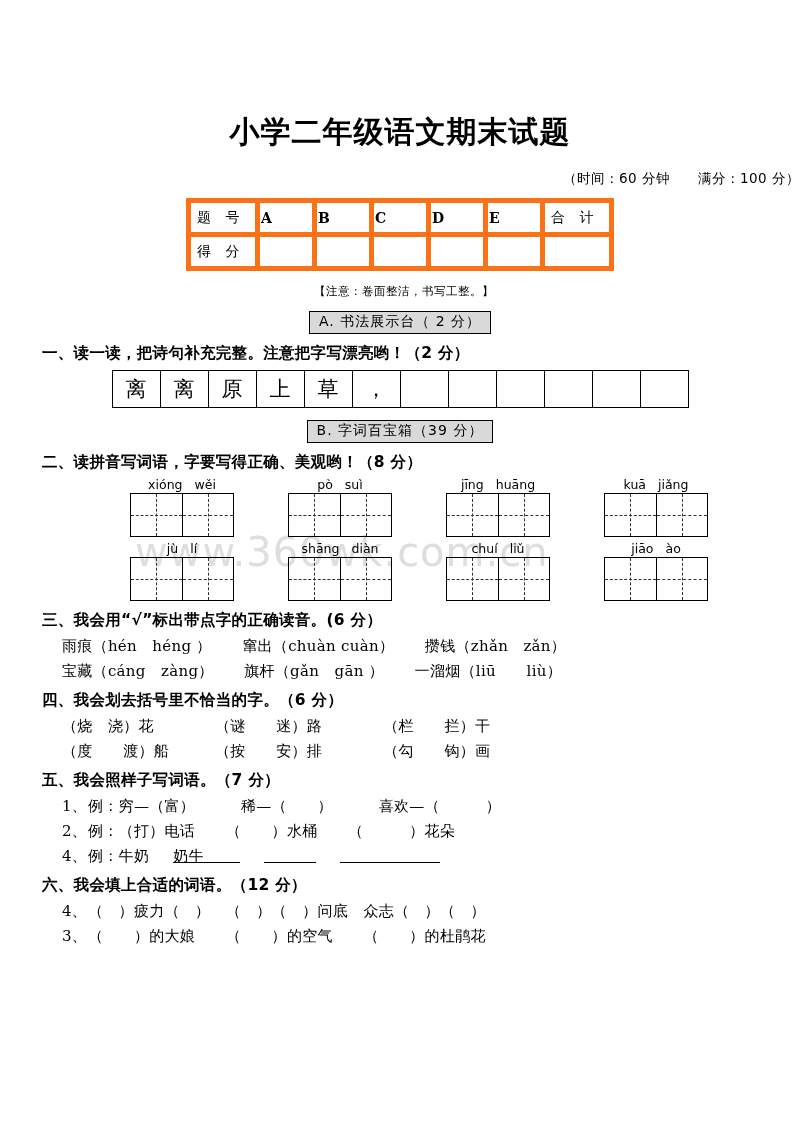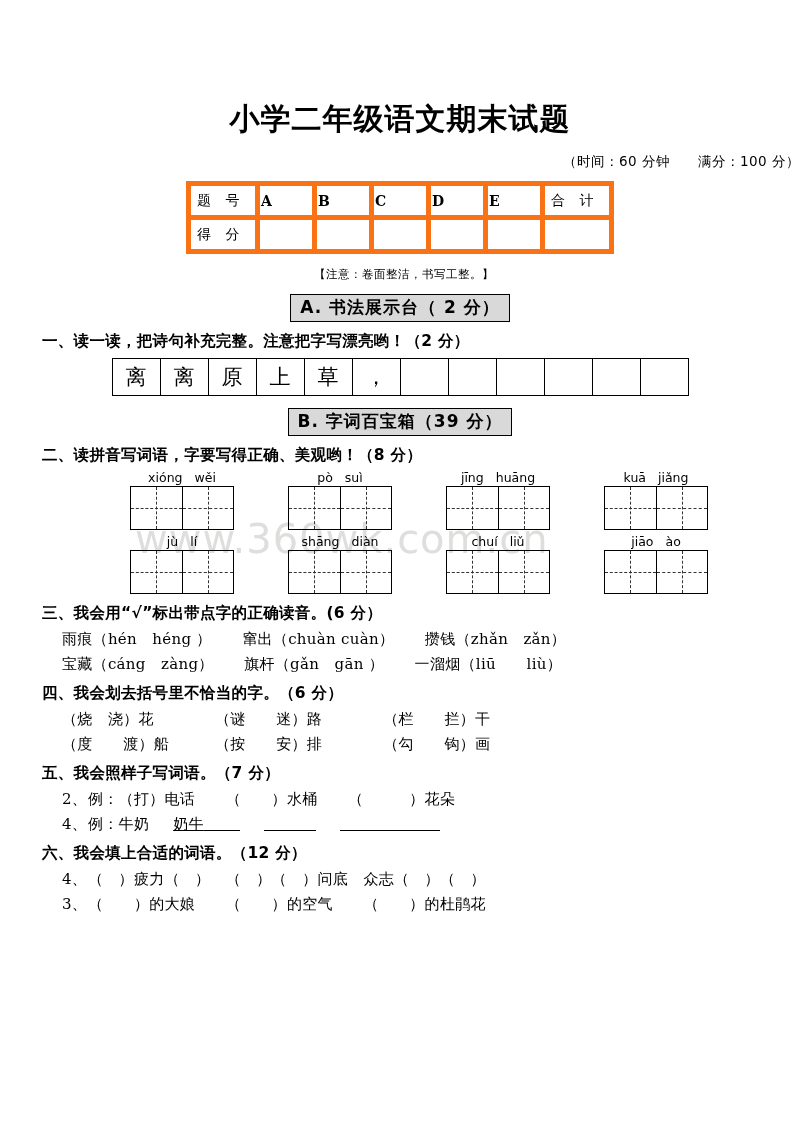--- a/index.html
+++ b/index.html
@@ -40,21 +40,21 @@
   }
 
   .content { position: relative; z-index: 2; }
 
   
   .doc-title {
     text-align: center;
     font-size: 30px;
     font-weight: bold;
     letter-spacing: 1px;
-    margin: 4px;
+    margin: 17px;
     padding-top: 95px;
     font-family: "DejaVu Sans", "Liberation Sans", sans-serif;
   }
   .doc-subtitle {
     text-align: right;
     font-size: 13.5px;
     margin-top: 13px;
     letter-spacing: 0.5px;
   }
 
@@ -99,22 +99,22 @@
 
   
   .banner-row {
     display: flex;
     justify-content: center;
     margin-top: 12px;
   }
   .banner {
     background: #d9d9d9;
     border: 1px solid #000;
-    font-size: 17px;
-    font-weight: bold;
+    font-size: 14px;
+    font-weight: normal;
     padding: 1px 9px 2px 9px;
     letter-spacing: 1px;
     white-space: nowrap;
   }
 
   
   .q-head {
     font-size: 15.5px;
     font-weight: bold;
     margin: 9px 0 0 42px;
@@ -370,20 +370,23 @@
     <div class="q-head">三、我会用“√”标出带点字的正确读音。(6 分）</div>
     <div class="item-line">雨痕（hén　héng ）　　窜出（chuàn cuàn）　　攒钱（zhǎn　zǎn）</div>
     <div class="item-line">宝藏（cáng　zàng）　　旗杆（gǎn　gān ）　　一溜烟（liū　　liù）</div>
 
     <div class="q-head">四、我会划去括号里不恰当的字。（6 分）</div>
     <div class="item-line">（烧　浇）花　　　　（谜　　迷）路　　　　（栏　　拦）干</div>
     <div class="item-line">（度　　渡）船　　　（按　　安）排　　　　（勾　　钩）画</div>
 
     <div class="q-head">五、我会照样子写词语。（7 分）</div>
     <div class="item-line">
+      <span class="sub-num">1、</span><span>例：穷—（富）　　　稀—（　　）　　　喜欢—（　　　）</span>
+    </div>
+    <div class="item-line">
       <span class="sub-num">2、</span><span>例：（打）电话　　（　　）水桶　　（　　　）花朵</span>
     </div>
     <div class="item-line">
       <span class="sub-num">4、</span><span>例：牛奶</span><span class="gap-md"></span><span class="ul">奶牛</span><span class="blank-ul w-short"></span><span class="gap-md"></span><span class="blank-ul w-med"></span><span class="gap-md"></span><span class="blank-ul w-long"></span>
     </div>
 
     <div class="q-head">六、我会填上合适的词语。（12 分）</div>
     <div class="item-line">
       <span class="sub-num">4、</span><span>（　）疲力（　）　（　）（　）问底　众志（　）（　）</span>
     </div>

